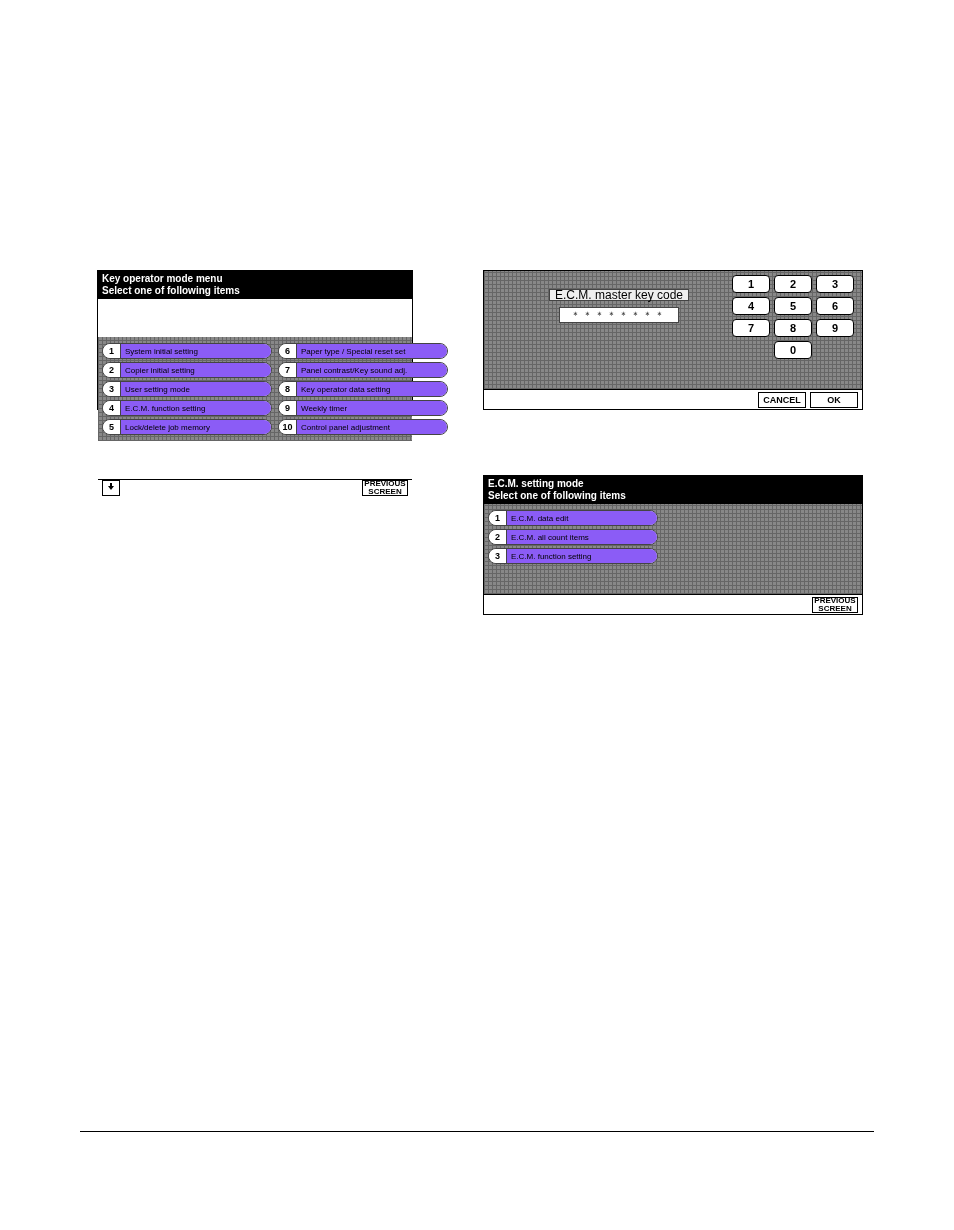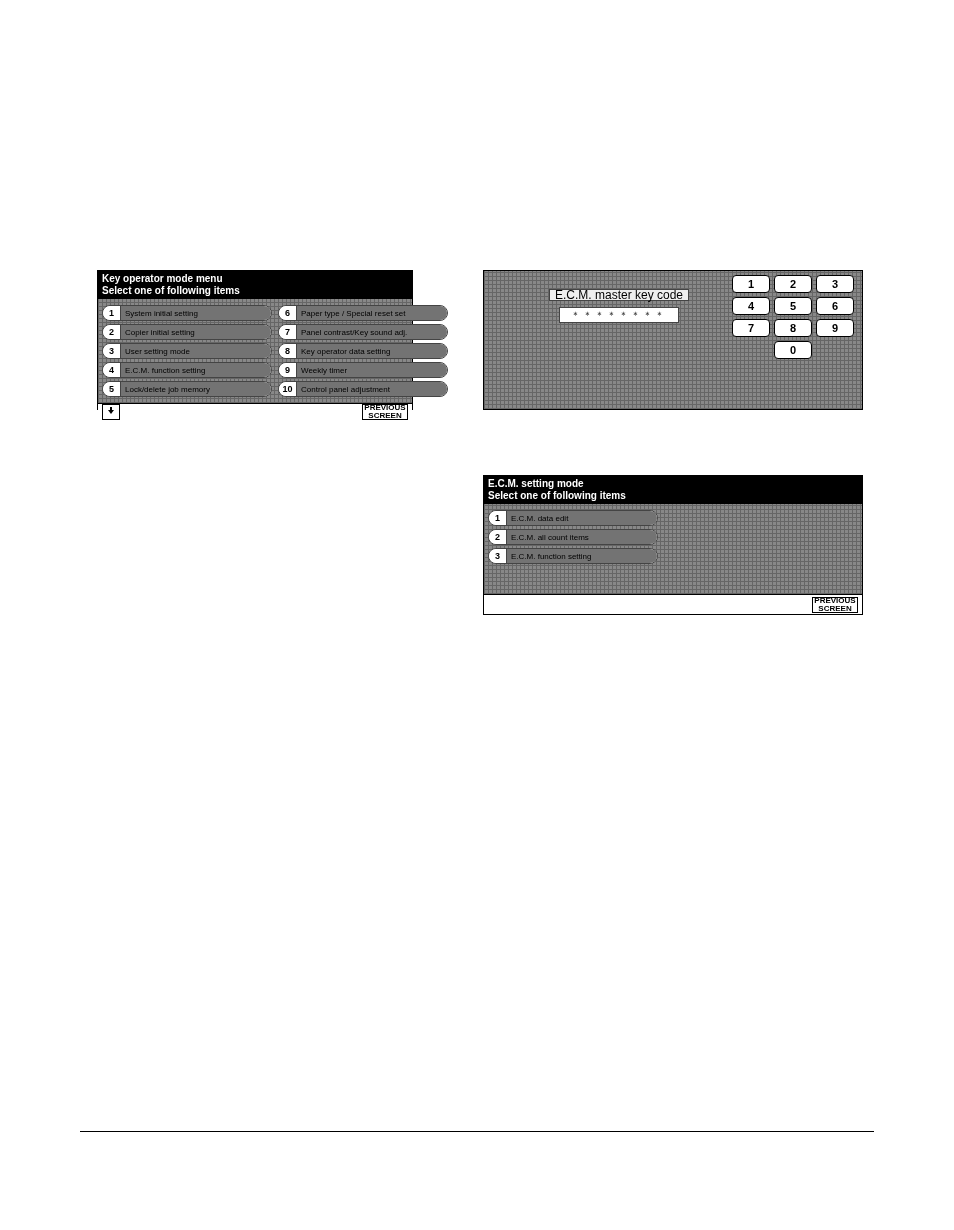--- a/index.html
+++ b/index.html
@@ -66,21 +66,21 @@
     font-size: 9px;
     font-weight: bold;
     border-radius: 6px 0 0 6px;
   }
   .menu-label {
     flex: 1;
     font-size: 8px;
     display: flex;
     align-items: center;
     padding-left: 4px;
-    background: #737373;
+    background: #8b5cf6;
   }
   .panel-footer {
     height: 20px;
     background: #fff;
     border-top: 1px solid #000;
     display: flex;
     align-items: center;
     justify-content: space-between;
     padding: 0 4px;
     font-size: 8px;
@@ -178,21 +178,21 @@
     left: 80px;
     right: 80px;
     bottom: 90px;
     border: none;
     border-top: 1px solid #000;
   }
 </style>
 </head>
 <body>
 
-<div class="panel" style="left:97px; top:270px; width:316px; height:140px;">
+<div class="panel" style="left:97px; top:270px; width:316px; height:140px;gap:38px;">
   <div class="panel-header">
     <div>Key operator mode menu</div>
     <div>Select one of following items</div>
   </div>
   <div class="panel-body">
     <div class="menu-cols">
       <div class="menu-col">
         <div class="menu-item">
           <div class="num-chip">1</div>
           <div class="menu-label">System initial setting</div>
@@ -272,20 +272,24 @@
       <div class="keypad-row">
         <div class="key-btn">7</div>
         <div class="key-btn">8</div>
         <div class="key-btn">9</div>
       </div>
       <div class="keypad-row">
         <div class="key-btn">0</div>
       </div>
     </div>
   </div>
+  <div class="panel-footer right">
+    <div class="cancel-btn">CANCEL</div>
+    <div class="ok-btn">OK</div>
+  </div>
 </div>
 
 <div class="panel" style="left:483px; top:475px; width:380px; height:140px;">
   <div class="panel-header">
     <div>E.C.M. setting mode</div>
     <div>Select one of following items</div>
   </div>
   <div class="panel-body">
     <div class="menu-col">
       <div class="menu-item">

